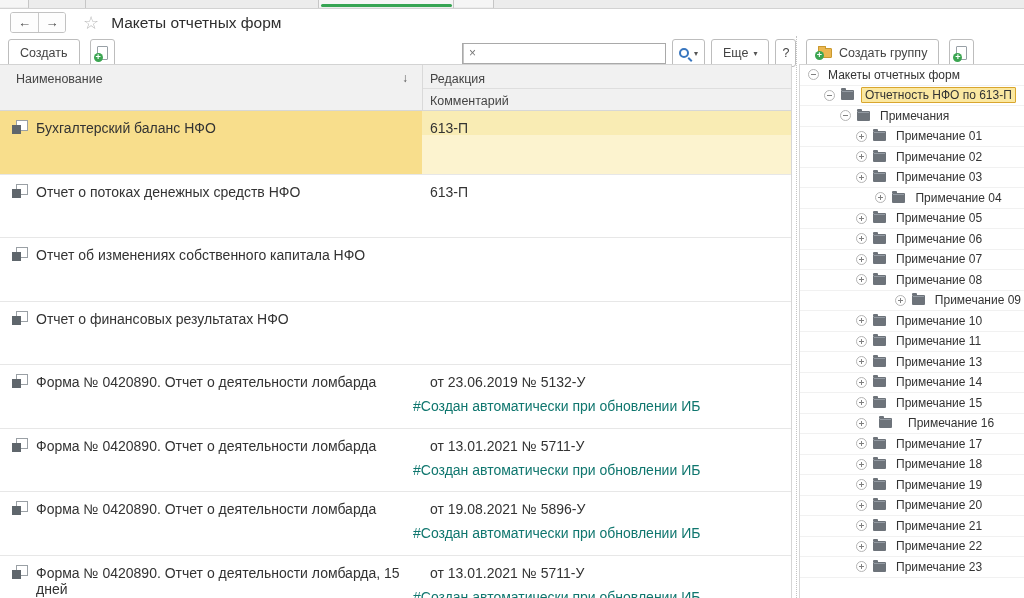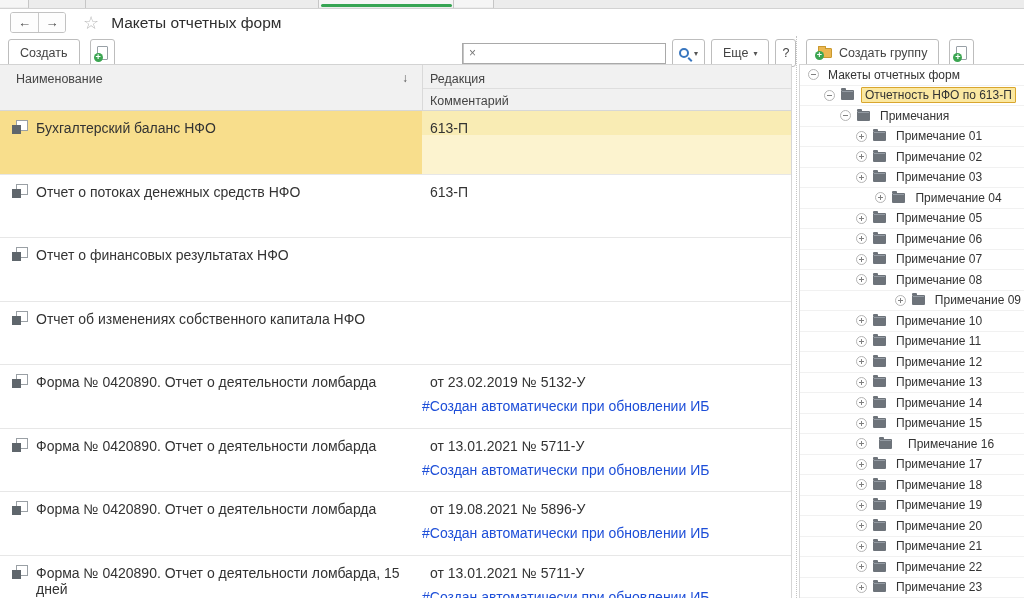--- a/index.html
+++ b/index.html
@@ -78,21 +78,21 @@
   .cell-rev { position:absolute; left:422px; top:0; bottom:0; right:0; }
   .trow.selected .cell-name { background:#F8DE8C; }
   .trow.selected .cell-rev { background:linear-gradient(#F9ECB4 0 24px, #FCF3CF 24px); }
   .doc-icon { position:absolute; left:12px; top:9px; width:16px; height:14px; }
   .doc-icon::before { content:""; position:absolute; right:0; top:0; width:10px; height:9px;
     border:1px solid #9aa0a5; background:#fff; }
   .doc-icon::after { content:""; position:absolute; left:0; bottom:0; width:9px; height:9px;
     background:#5f666c; }
   .row-name { position:absolute; left:36px; top:9px; color:#333; }
   .rev-text { position:absolute; left:430px; top:9px; color:#333; }
-  .comment-text { position:absolute; left:422px; top:33px; color:#1d4ed8; }
+  .comment-text { position:absolute; left:413px; top:33px; color:#0f766e; }
 
   
   .tree-panel { flex:1; border-top:1px solid #d3d3d3; border-left:1px solid #d6d6d6;
     background:#fff; overflow:hidden; margin-left:7px; }
   .tree-row { display:flex; align-items:center; height:20.5px;
     border-bottom:1px solid #f1f1f1; font-size:12px; color:#333; white-space:nowrap; }
   .expander { width:11px; height:11px; border:1px solid #b5b5b5; border-radius:50%;
     background:#fff; position:relative; flex:none; margin-right:6px; }
   .expander::before { content:""; position:absolute; left:2px; right:2px; top:50%;
     margin-top:-0.5px; height:1px; background:#808080; }
@@ -200,42 +200,42 @@
               <span class="doc-icon"></span>
               <span class="row-name">Отчет о потоках денежных средств НФО</span>
             </div>
             <div class="cell-rev"></div>
             <div class="rev-text">613-П</div>
             <div class="comment-text"></div>
           </div>
           <div class="trow">
             <div class="cell-name">
               <span class="doc-icon"></span>
-              <span class="row-name">Отчет о финансовых результатах НФО</span>
+              <span class="row-name">Отчет об изменениях собственного капитала НФО</span>
             </div>
             <div class="cell-rev"></div>
             <div class="rev-text"></div>
             <div class="comment-text"></div>
           </div>
           <div class="trow">
             <div class="cell-name">
               <span class="doc-icon"></span>
-              <span class="row-name">Отчет об изменениях собственного капитала НФО</span>
+              <span class="row-name">Отчет о финансовых результатах НФО</span>
             </div>
             <div class="cell-rev"></div>
             <div class="rev-text"></div>
             <div class="comment-text"></div>
           </div>
           <div class="trow">
             <div class="cell-name">
               <span class="doc-icon"></span>
               <span class="row-name">Форма № 0420890. Отчет о деятельности ломбарда</span>
             </div>
             <div class="cell-rev"></div>
-            <div class="rev-text">от 23.02.2019 № 5132-У</div>
+            <div class="rev-text">от 23.06.2019 № 5132-У</div>
             <div class="comment-text">#Создан автоматически при обновлении ИБ</div>
           </div>
           <div class="trow">
             <div class="cell-name">
               <span class="doc-icon"></span>
               <span class="row-name">Форма № 0420890. Отчет о деятельности ломбарда</span>
             </div>
             <div class="cell-rev"></div>
             <div class="rev-text">от 13.01.2021 № 5711-У</div>
             <div class="comment-text">#Создан автоматически при обновлении ИБ</div>
@@ -327,25 +327,20 @@
           <span class="tree-label">Примечание 10</span>
         </div>
         <div class="tree-row" style="padding-left: 56px;">
           <span class="expander plus"></span>
           <span class="folder"></span>
           <span class="tree-label">Примечание 11</span>
         </div>
         <div class="tree-row" style="padding-left: 56px;">
           <span class="expander plus"></span>
           <span class="folder"></span>
-          <span class="tree-label">Примечание 12</span>
-        </div>
-        <div class="tree-row" style="padding-left: 56px;">
-          <span class="expander plus"></span>
-          <span class="folder"></span>
           <span class="tree-label">Примечание 13</span>
         </div>
         <div class="tree-row" style="padding-left: 56px;">
           <span class="expander plus"></span>
           <span class="folder"></span>
           <span class="tree-label">Примечание 14</span>
         </div>
         <div class="tree-row" style="padding-left: 56px;">
           <span class="expander plus"></span>
           <span class="folder"></span>

